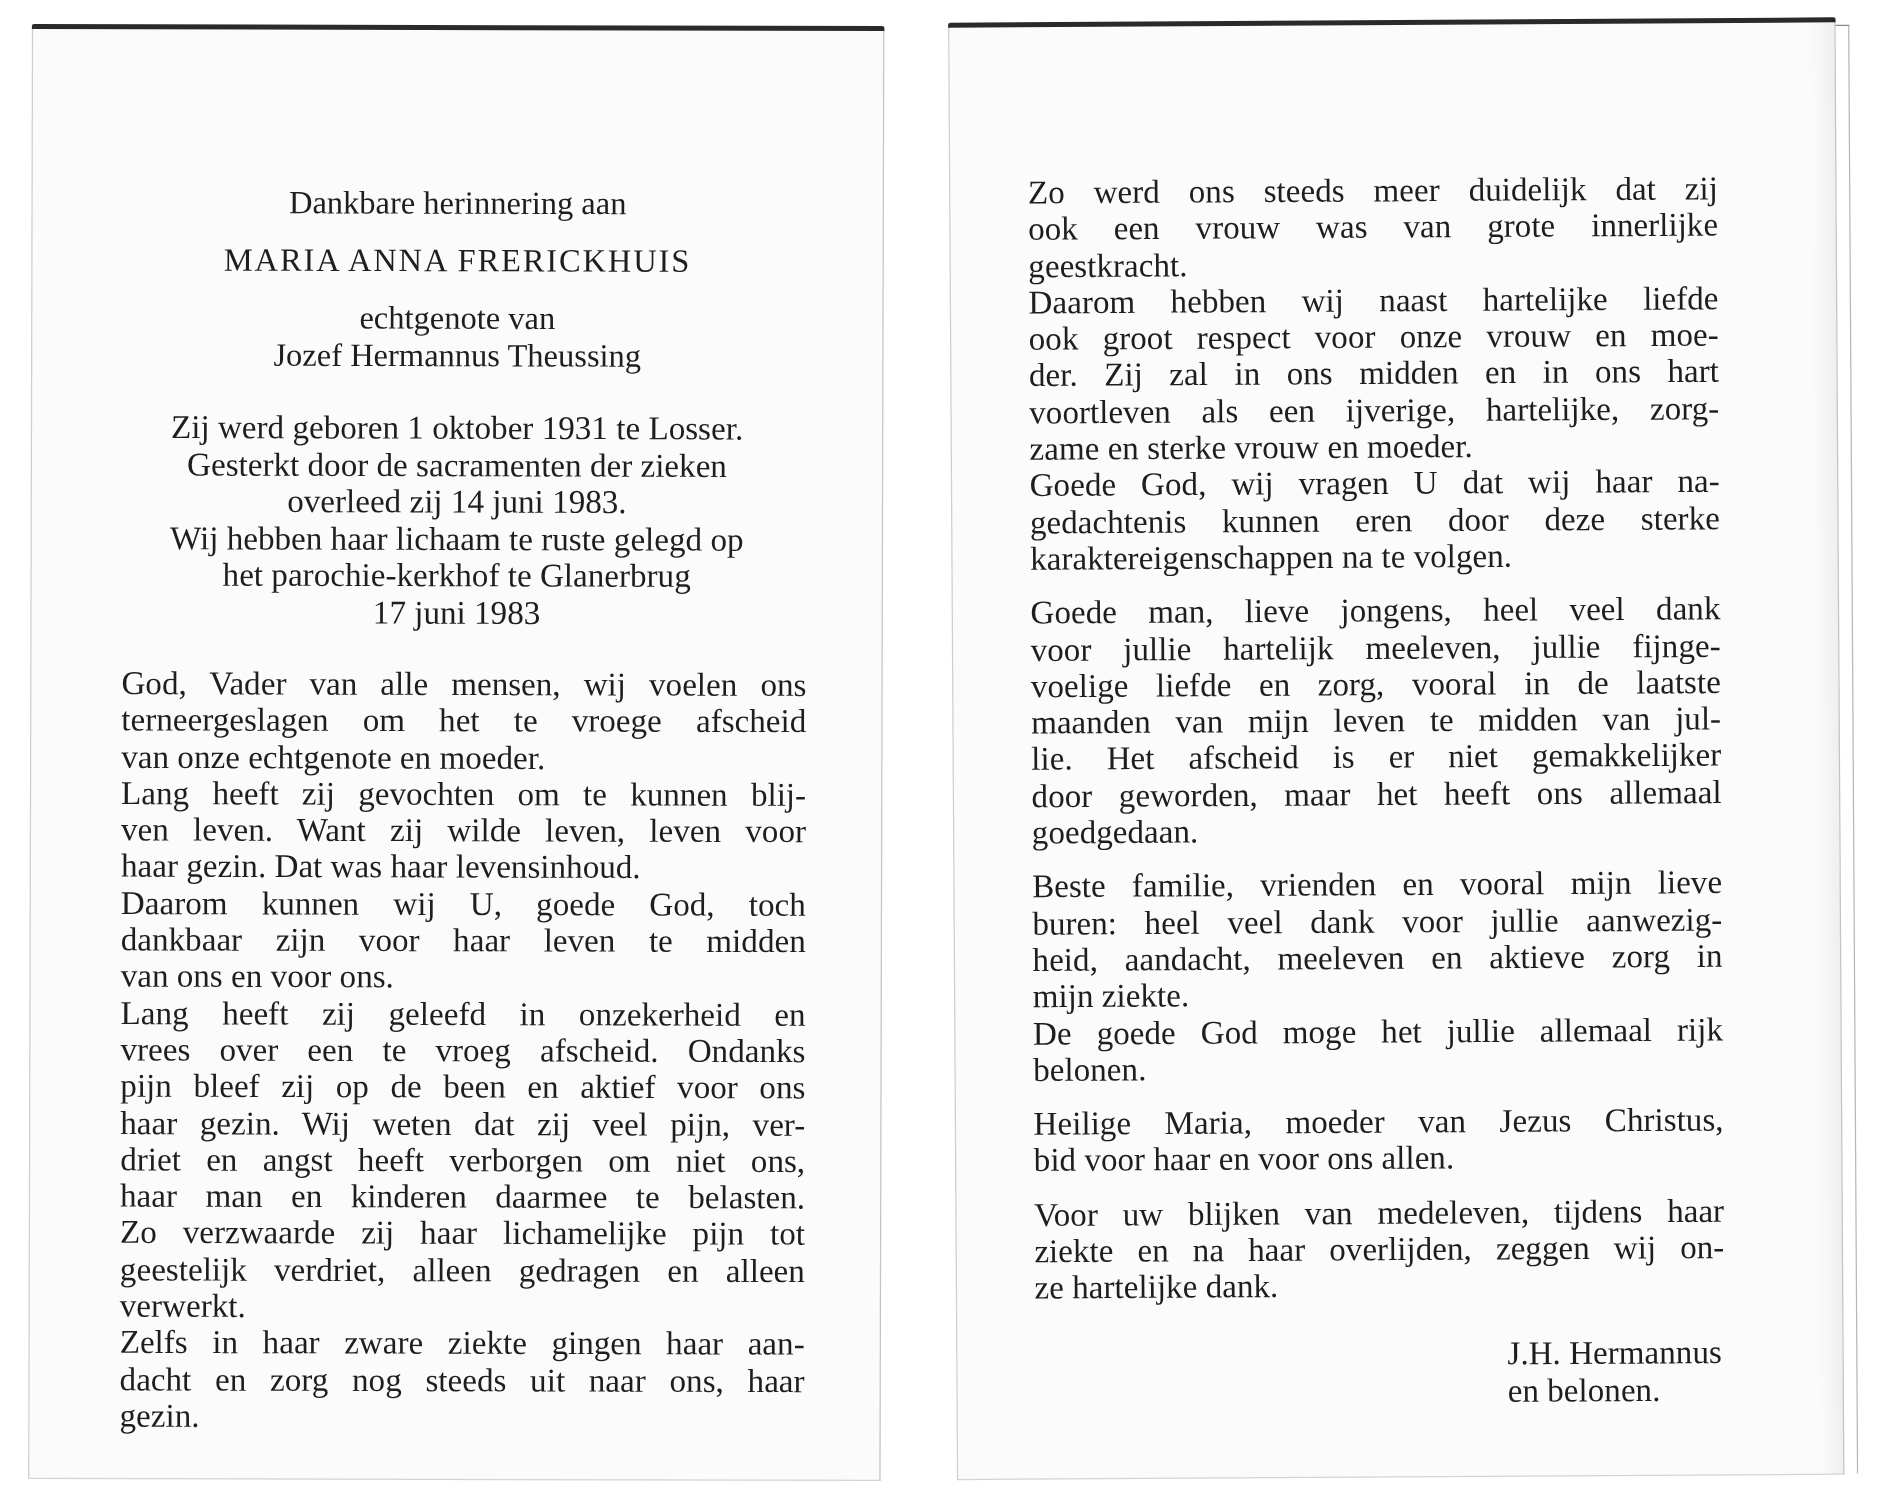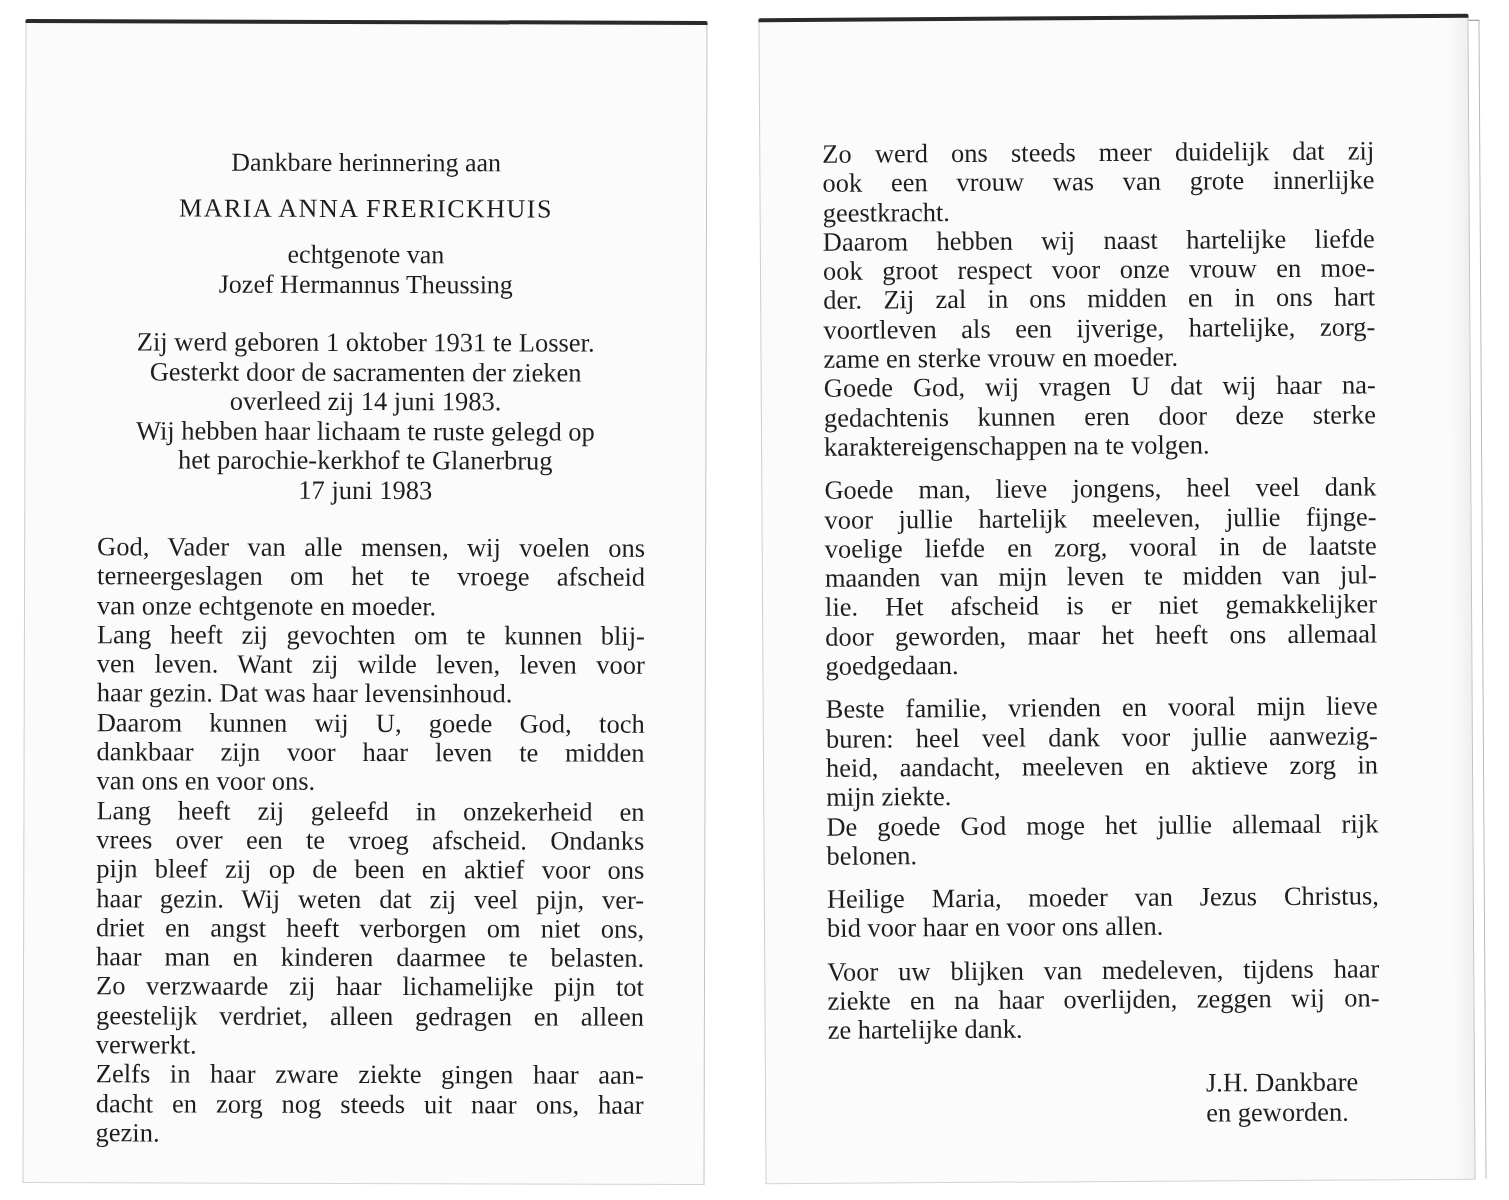--- a/index.html
+++ b/index.html
@@ -120,16 +120,16 @@
       <span class="para-line last">bid voor haar en voor ons allen.</span>
     </div>
     <span class="gap"></span>
     <div>
       <span class="para-line">Voor uw blijken van medeleven, tijdens haar</span>
       <span class="para-line">ziekte en na haar overlijden, zeggen wij on-</span>
       <span class="para-line last">ze hartelijke dank.</span>
     </div>
   </div>
   <div class="signature">
-    <span class="line">J.H. Dankbare</span>
-    <span class="line">en geworden.</span>
+    <span class="line">J.H. Hermannus</span>
+    <span class="line">en belonen.</span>
   </div>
 </div>
 
 </body></html>

